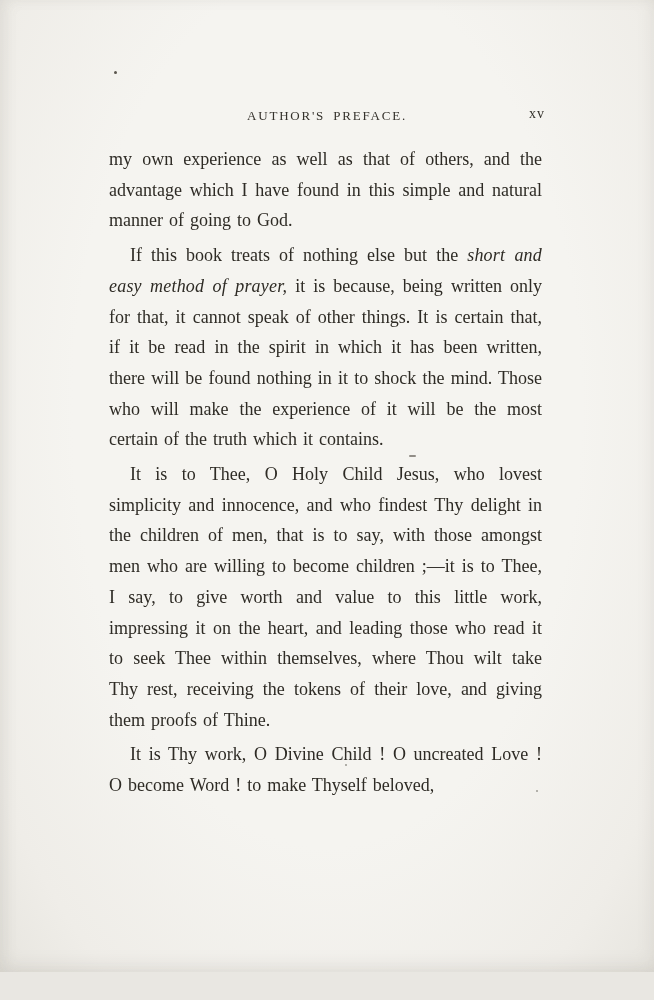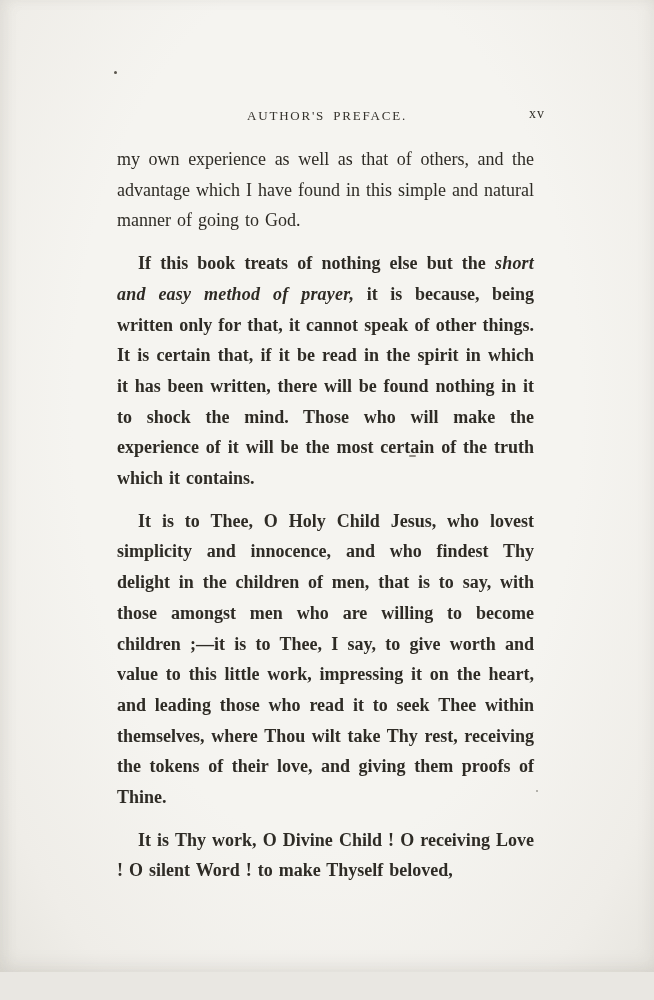--- a/index.html
+++ b/index.html
@@ -47,25 +47,24 @@
   .body-text {
     margin: 14px 107px 0 105px;
     width: 441px;
     font-size: 18px;
     line-height: 30.7px;
     text-align: justify;
     word-spacing: 1.5px;
     color: #2e2b25;
   }
   .body-text p {
-    margin: 12px;
+    margin: 4px;
   }
   .body-text p.indent {
     text-indent: 21px;
-    font-weight: bold;
   }
   .body-text i {
     font-style: italic;
     letter-spacing: 0.2px;
   }
   .speck {
     position: absolute;
     background: #5a564e;
     border-radius: 50%;
   }
@@ -86,16 +85,16 @@
 
   <div class="header">
     <span class="running-title">AUTHOR'S PREFACE.</span>
     <span class="page-number">xv</span>
   </div>
 
   <div class="body-text" id="text-body">
       <p class=""><span>my own experience as well as that of others, and the advantage which I have found in this simple and natural manner of going to God.</span></p>
       <p class="indent"><span>If this book treats of nothing else but the </span><i>short and easy method of prayer,</i><span> it is because, being written only for that, it cannot speak of other things.  It is certain that, if it be read in the spirit in which it has been written, there will be found nothing in it to shock the mind.  Those who will make the experience of it will be the most certain of the truth which it contains.</span></p>
       <p class="indent"><span>It is to Thee, O Holy Child Jesus, who lovest simplicity and innocence, and who findest Thy delight in the children of men, that is to say, with those amongst men who are willing to become children ;—it is to Thee, I say, to give worth and value to this little work, impressing it on the heart, and leading those who read it to seek Thee within themselves, where Thou wilt take Thy rest, receiving the tokens of their love, and giving them proofs of Thine.</span></p>
-      <p class="indent"><span>It is Thy work, O Divine Child !  O receiving Love !  O silent Word !  to make Thyself beloved,</span></p>
+      <p class="indent"><span>It is Thy work, O Divine Child !  O uncreated Love !  O become Word !  to make Thyself beloved,</span></p>
     </div>
 
 </div>
 
 </body></html>

